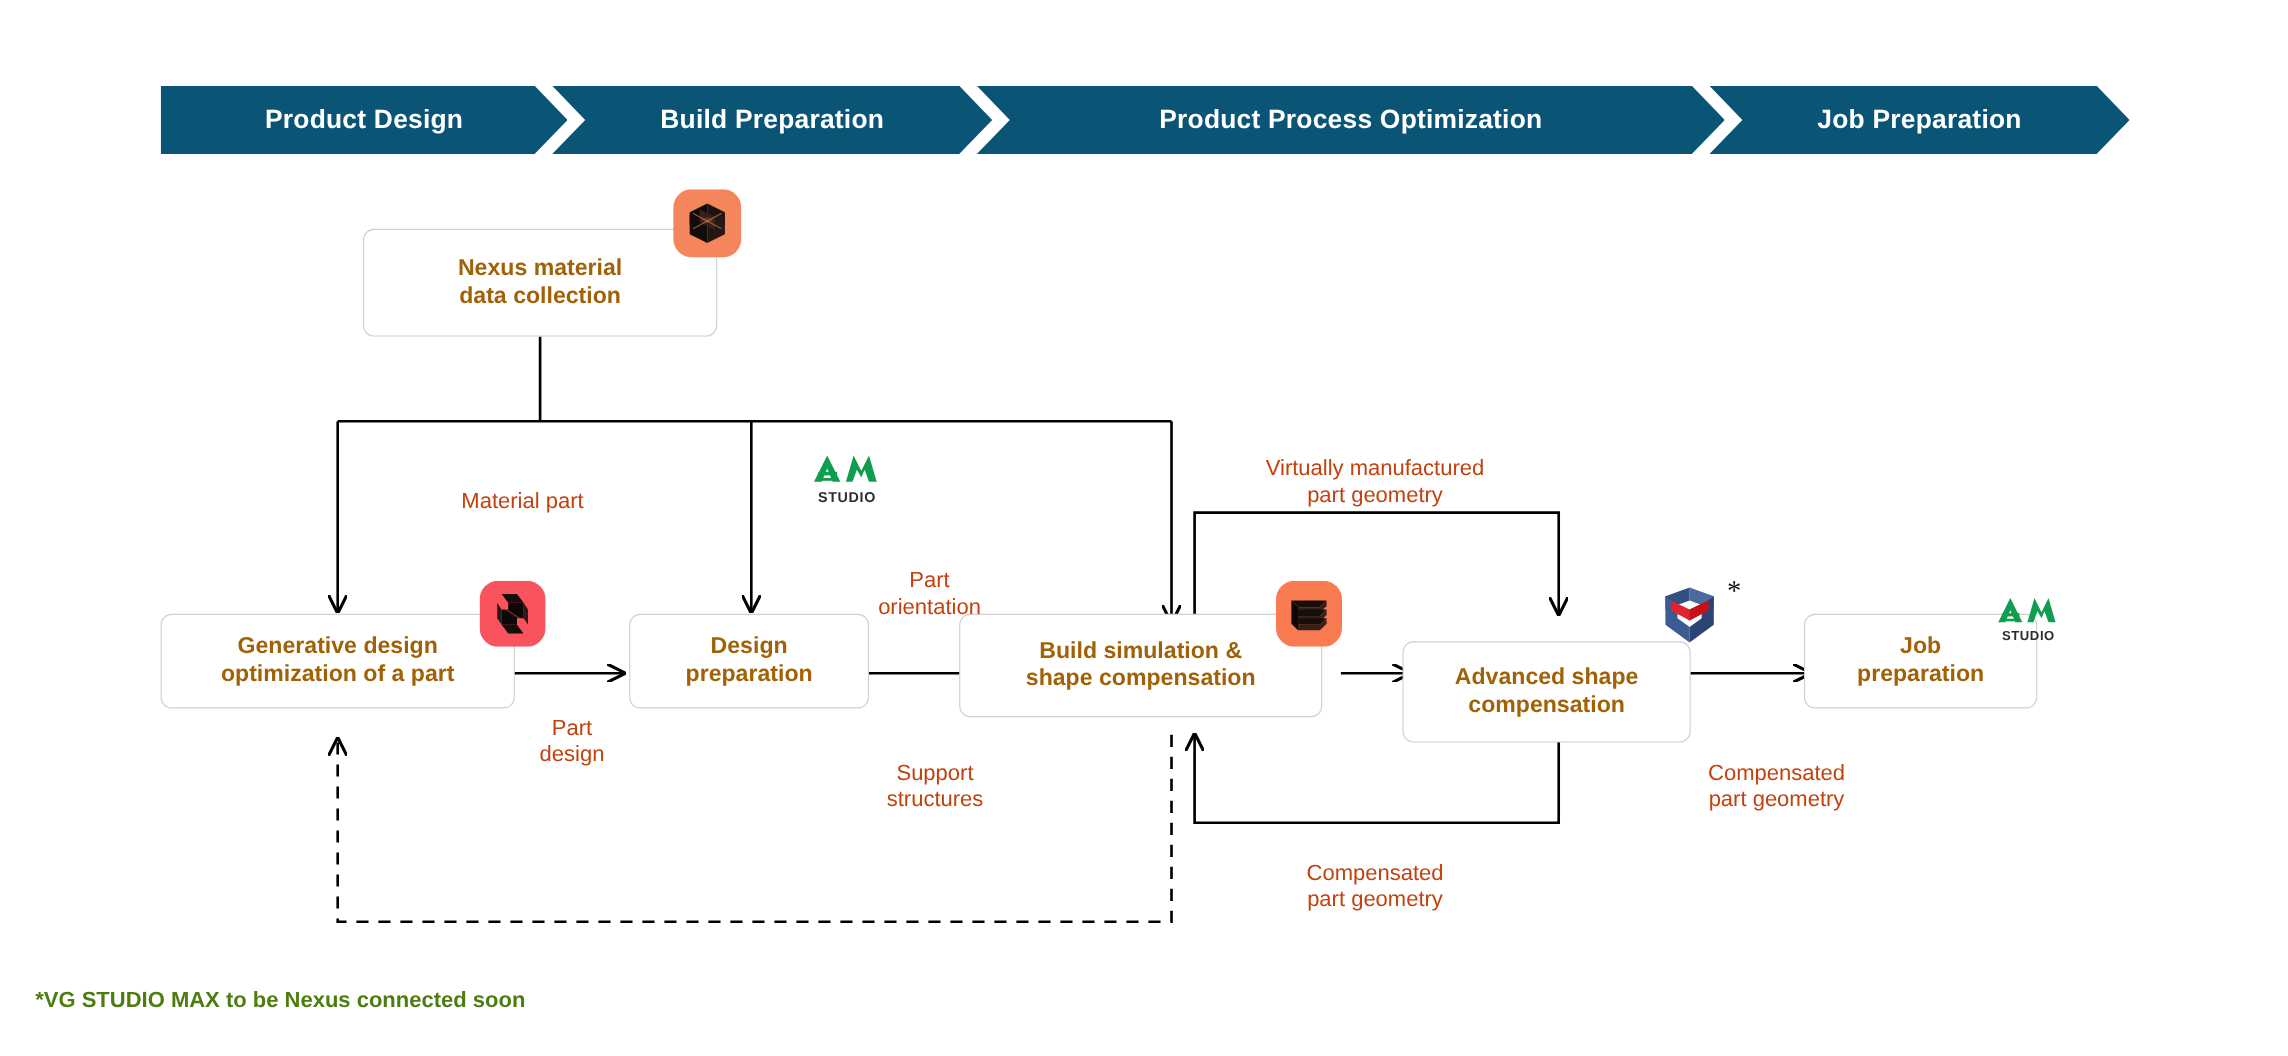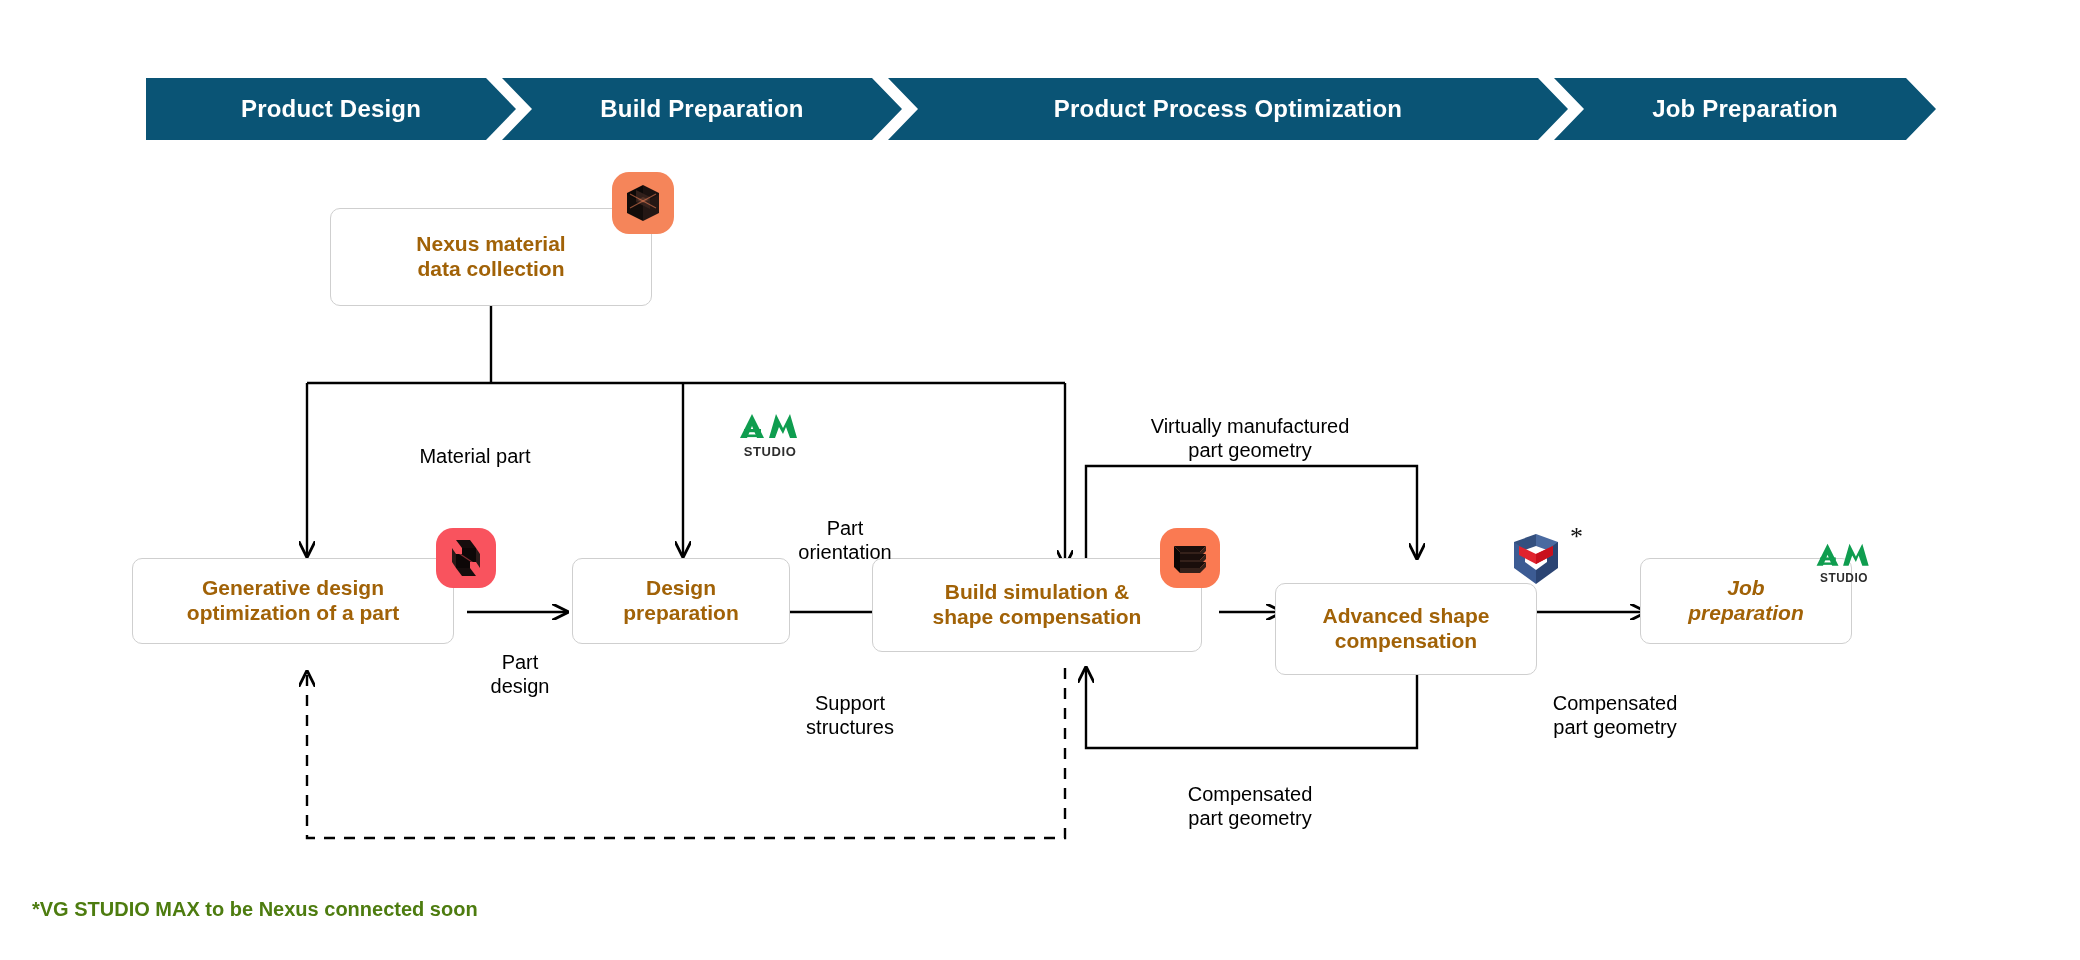--- a/index.html
+++ b/index.html
@@ -78,21 +78,21 @@
     padding: 0 10px;
     white-space: pre-line;
   }
 
   
   .edge-label {
     position: absolute;
     font-size: 20px;
     font-weight: normal;
     line-height: 1.2;
-    color: #000000;
+    color: #c2410c;
     text-align: center;
     white-space: pre-line;
   }
 
   
   #footnote {
     position: absolute;
     left: 32px;
     top: 898px;
     font-size: 20px;
@@ -172,41 +172,41 @@
     <g stroke="#000000" stroke-width="2.4" fill="none" stroke-dasharray="11 9">
       <path d="M 1065 668 L 1065 838 L 307 838 L 307 672" marker-end="url(#arrow)"></path>
     </g>
   </svg>
 
   <div class="node-box" style="left:330px; top:208px; width:322px; height:98px;">
     <span class="node-label">Nexus material
 data collection</span>
   </div>
 
-  <div class="node-box" style="left:132px; top:558px; width:322px; height:86px;">
+  <div class="node-box" style="left:146px; top:558px; width:322px; height:86px;">
     <span class="node-label">Generative design
 optimization of a part</span>
   </div>
 
   <div class="node-box" style="left:572px; top:558px; width:218px; height:86px;">
     <span class="node-label">Design
 preparation</span>
   </div>
 
   <div class="node-box" style="left:872px; top:558px; width:330px; height:94px;">
     <span class="node-label">Build simulation &amp;
 shape compensation</span>
   </div>
 
   <div class="node-box" style="left:1275px; top:583px; width:262px; height:92px;">
     <span class="node-label">Advanced shape
 compensation</span>
   </div>
 
-  <div class="node-box" style="left:1640px; top:558px; width:212px; height:86px;font-style:italic;">
+  <div class="node-box" style="left:1640px; top:558px; width:212px; height:86px;">
     <span class="node-label">Job
 preparation</span>
   </div>
 
   <div class="edge-label" style="left:355px; top:420px; width:240px;">
     <span>Material part</span>
   </div>
 
   <div class="edge-label" style="left:455px; top:626px; width:130px;">
     <span>Part

